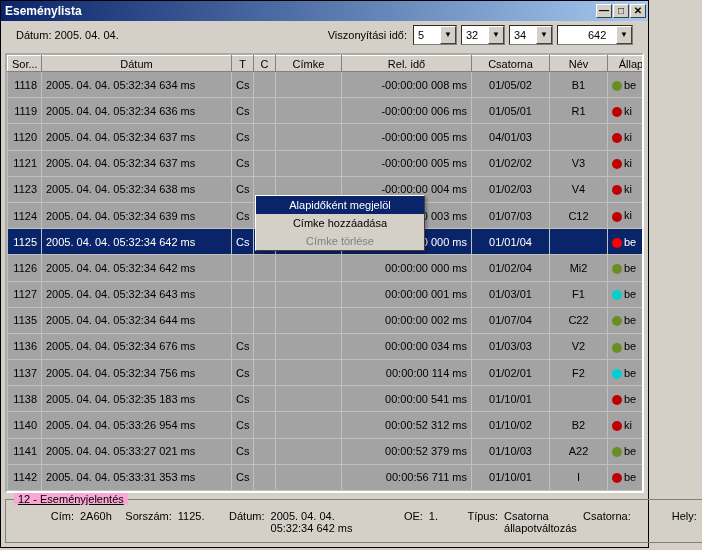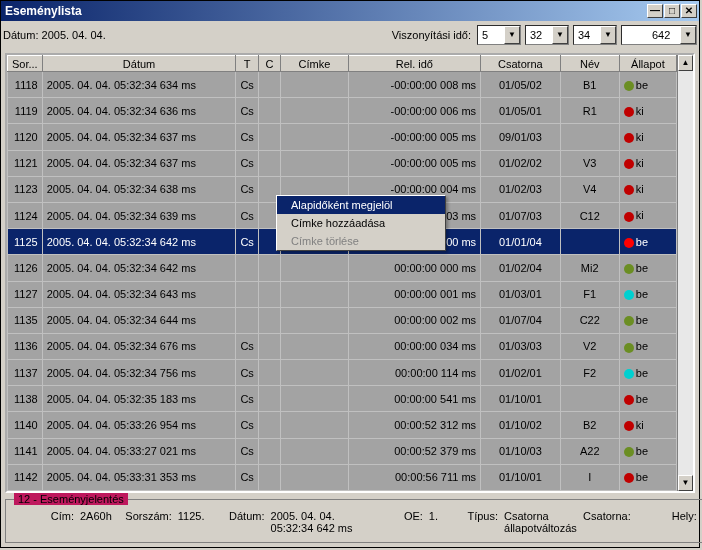--- a/index.html
+++ b/index.html
@@ -7,21 +7,21 @@
     font-family: Tahoma, Arial, sans-serif;
     font-size: 11px;
     background: #d4d0c8;
     width: 702px;
     height: 550px;
     overflow: hidden;
     position: relative;
   }
   .window {
     border: 1px solid #000;
-    width: 700px;
+    width: 649px;
     height: 548px;
     background: #d4d0c8;
     display: flex;
     flex-direction: column;
   }
   .titlebar {
     background: linear-gradient(to right, #0a246a, #a6caf0);
     color: #fff;
     display: flex;
     align-items: center;
@@ -39,21 +39,21 @@
     border-right: 1px solid #404040; border-bottom: 1px solid #404040;
     font-size: 10px; line-height: 12px; text-align: center;
     font-family: Marlett, Arial;
     cursor: pointer;
     color:#000;
   }
   .toolbar {
     display: flex;
     align-items: center;
     height: 28px;
-    padding: 4px 2px;
+    padding: 4px 15px;
   }
   .toolbar .date { flex: 1; }
   .toolbar .reftime { display: flex; align-items: center; gap: 4px; }
   .toolbar label { margin-right: 2px; }
   .dd {
     display: inline-flex; align-items: center;
     background: #fff;
     border: 1px inset #808080;
     height: 20px;
     padding: 0 0 0 4px;
@@ -129,39 +129,41 @@
   .scrollcol .track{flex:1;background:#e8e8e8;}
   .details {
     margin: 2px 4px 4px 4px;
     border: 1px solid #808080;
     border-radius: 0;
     position: relative;
   }
   .details .legend {
     position: absolute;
     top: -7px; left: 8px;
-    background: #be185d;
+    background: #f9a8d4;
     padding: 0 4px;
+    text-decoration: underline;
   }
   .details-body {
     padding: 10px 10px 8px 14px;
     display: flex;
   }
   .dcol { display: flex; flex-direction: row; gap: 6px; min-width: 240px;}
   .drow { display:flex; gap:6px;}
   .drow .lbl{min-width:54px; text-align:right;}
   .context-menu {
     position: absolute;
-    left: 276px; top: 195px;
+    left: 255px; top: 195px;
     width: 170px;
     background: #d4d0c8;
     border: 1px solid #404040;
     border-top-color:#fff;border-left-color:#fff;
     box-shadow: 2px 2px 3px rgba(0,0,0,.3);
     z-index: 10;
+    text-align: center;
   }
   .context-menu .mi {
     padding: 3px 14px;
     cursor: default;
   }
   .context-menu .mi.hl {
     background: #0a246a;
     color: #fff;
   }
   .context-menu .mi.dis {
@@ -256,21 +258,21 @@
             <td class="ta-c">R1</td>
             <td><span class="dot" style="background: rgb(192, 0, 0);"></span><span>ki</span></td>
           </tr>
           <tr>
             <td class="ta-r">1120</td>
             <td>2005. 04. 04. 05:32:34 637 ms</td>
             <td class="ta-c">Cs</td>
             <td class="ta-c"></td>
             <td></td>
             <td class="ta-r">-00:00:00 005 ms</td>
-            <td class="ta-c">09/01/03</td>
+            <td class="ta-c">04/01/03</td>
             <td class="ta-c"></td>
             <td><span class="dot" style="background: rgb(192, 0, 0);"></span><span>ki</span></td>
           </tr>
           <tr>
             <td class="ta-r">1121</td>
             <td>2005. 04. 04. 05:32:34 637 ms</td>
             <td class="ta-c">Cs</td>
             <td class="ta-c"></td>
             <td></td>
             <td class="ta-r">-00:00:00 005 ms</td>

